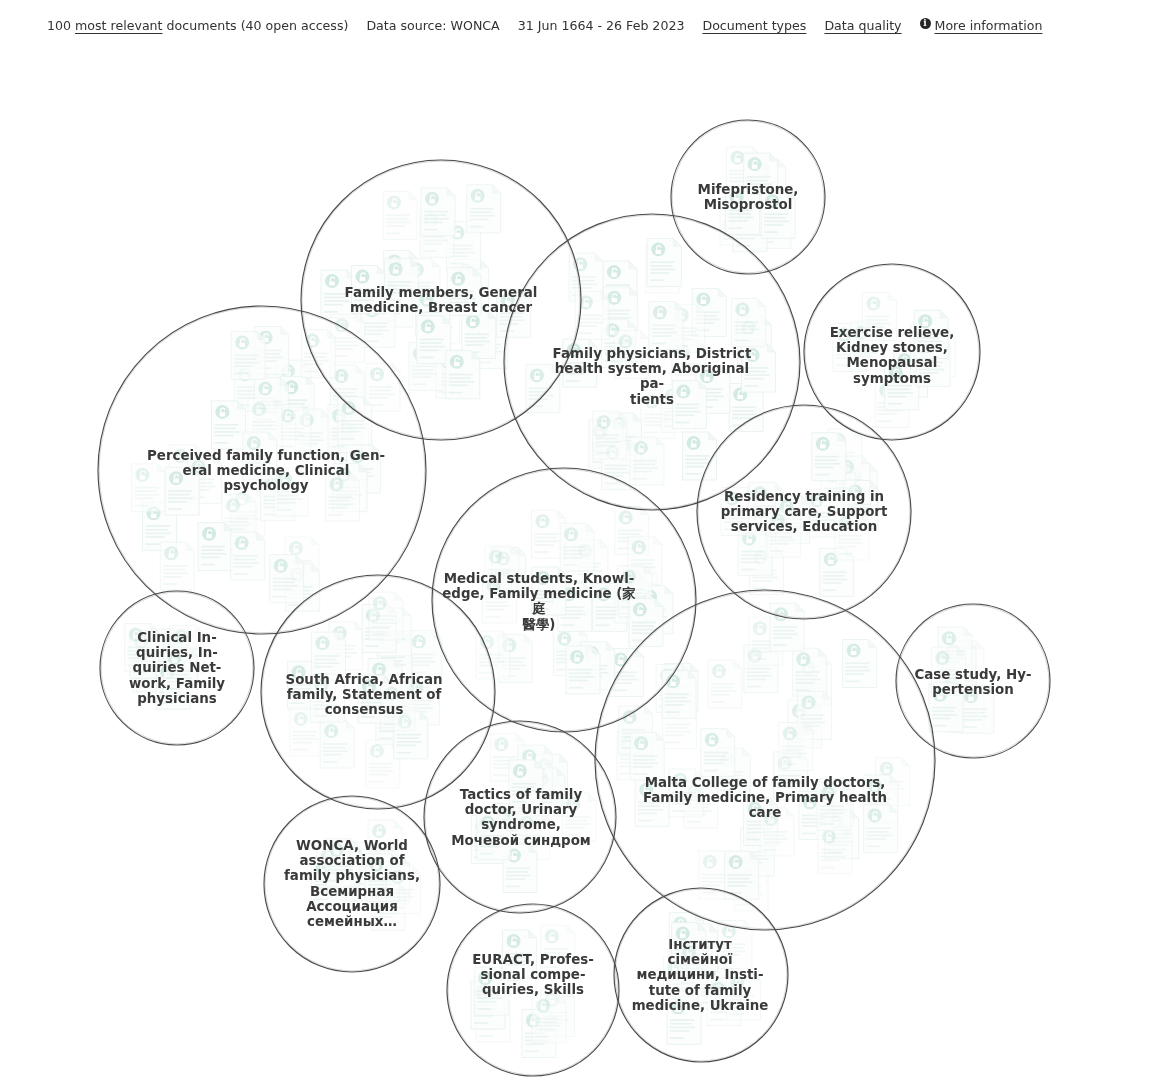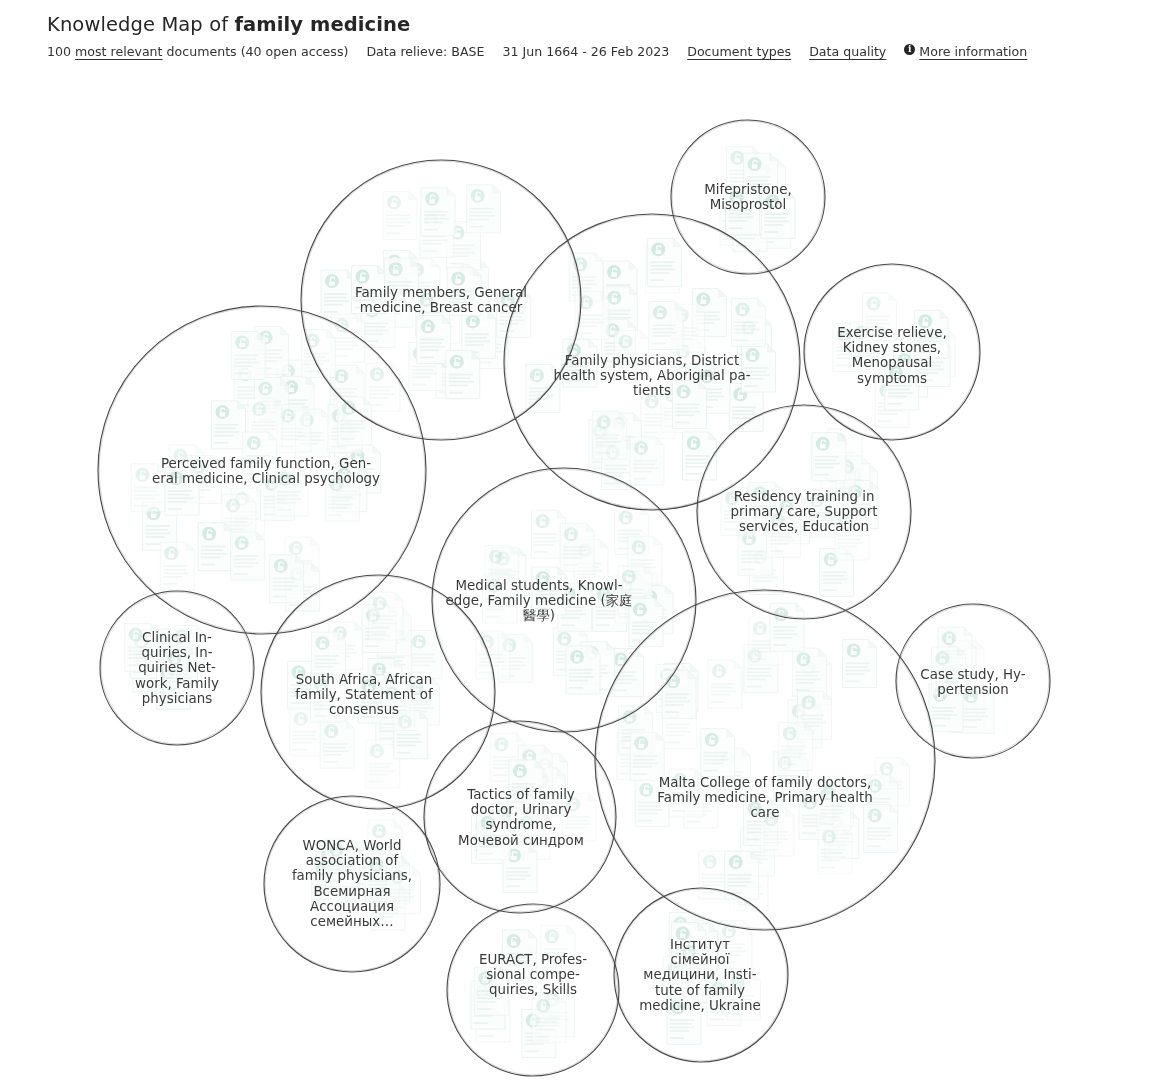--- a/index.html
+++ b/index.html
@@ -65,38 +65,35 @@
     position: absolute;
     left: 0; top: 0;
     width: 1150px; height: 1080px;
   }
   .bubble-label {
     position: absolute;
     text-align: center;
     font-size: 13.4px;
     line-height: 15.2px;
     color: #3a3a3a;
-    font-weight: 400;
+    font-weight: 700;
     transform: translate(-50%, -50%);
     pointer-events: none;
     white-space: pre-line;
   }
 </style>
 </head>
 <body>
 
 <div id="header">
-  <div id="title">
-    <span>Knowledge Map of </span><span class="strong">family medicine</span>
-  </div>
   <div id="subbar">
     <span class="seg gap">
       <span>100</span>&nbsp;<span class="ul link">most relevant</span>&nbsp;<span>documents (40 open access)</span>
     </span>
-    <span class="seg gap">Data relieve: BASE</span>
+    <span class="seg gap">Data source: WONCA</span>
     <span class="seg gap">31 Jun 1664 - 26 Feb 2023</span>
     <span class="seg gap link">Document types</span>
     <span class="seg gap link">Data quality</span>
     <span class="seg">
         <span class="infobadge"></span>
         <span class="link">More information</span>
       </span>
   </div>
 </div>
 

